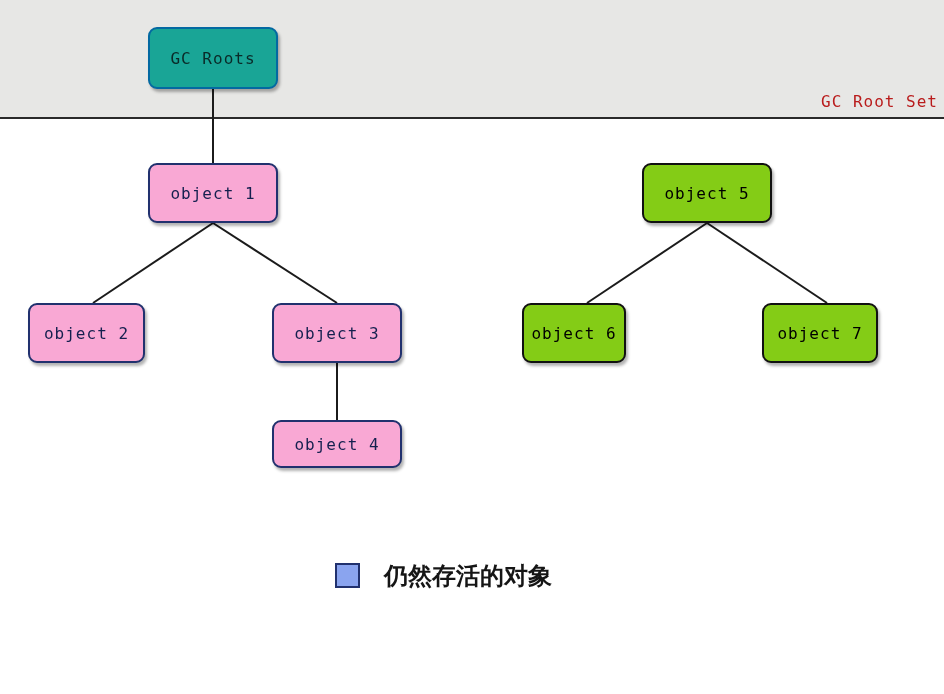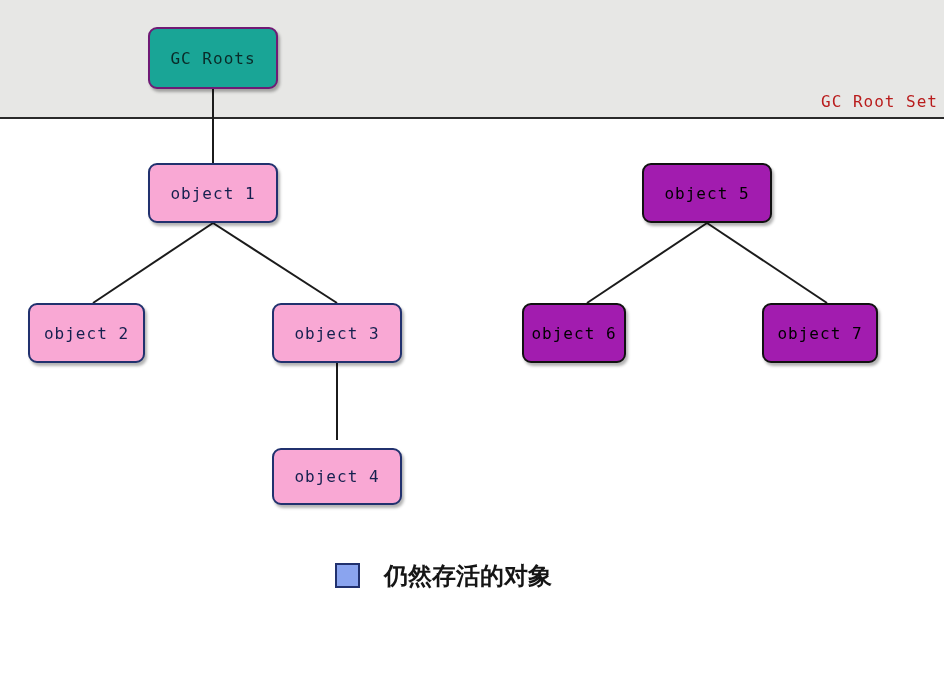--- a/index.html
+++ b/index.html
@@ -52,30 +52,30 @@
     display: flex;
     align-items: center;
     justify-content: center;
     font-size: 16px;
     letter-spacing: 1px;
     white-space: nowrap;
     box-shadow: 2px 3px 3px rgba(0,0,0,0.30);
   }
   .node.gcroot {
     background: #19a596;
-    border: 2px solid #701a75;
+    border: 2px solid #0369a1;
     color: #0a2a28;
   }
   .node.alive {
     background: #f9a8d4;
     border: 2px solid #21316e;
     color: #14204f;
   }
   .node.dead {
-    background: #a21caf;
+    background: #84cc16;
     border: 2px solid #111111;
     color: #000000;
   }
   
   #legend {
     position: absolute;
     left: 335px;
     top: 559px;
   }
   .legend-row {
@@ -129,21 +129,21 @@
       </div>
       <div class="node alive" style="left: 148px; top: 163px; width: 130px; height: 60px;">
         <span>object 1</span>
       </div>
       <div class="node alive" style="left: 28px; top: 303px; width: 117px; height: 60px;">
         <span>object 2</span>
       </div>
       <div class="node alive" style="left: 272px; top: 303px; width: 130px; height: 60px;">
         <span>object 3</span>
       </div>
-      <div class="node alive" style="left: 272px; top: 448px; width: 130px; height: 57px;">
+      <div class="node alive" style="left: 272px; top: 420px; width: 130px; height: 48px;">
         <span>object 4</span>
       </div>
       <div class="node dead" style="left: 642px; top: 163px; width: 130px; height: 60px;">
         <span>object 5</span>
       </div>
       <div class="node dead" style="left: 522px; top: 303px; width: 104px; height: 60px;">
         <span>object 6</span>
       </div>
       <div class="node dead" style="left: 762px; top: 303px; width: 116px; height: 60px;">
         <span>object 7</span>

